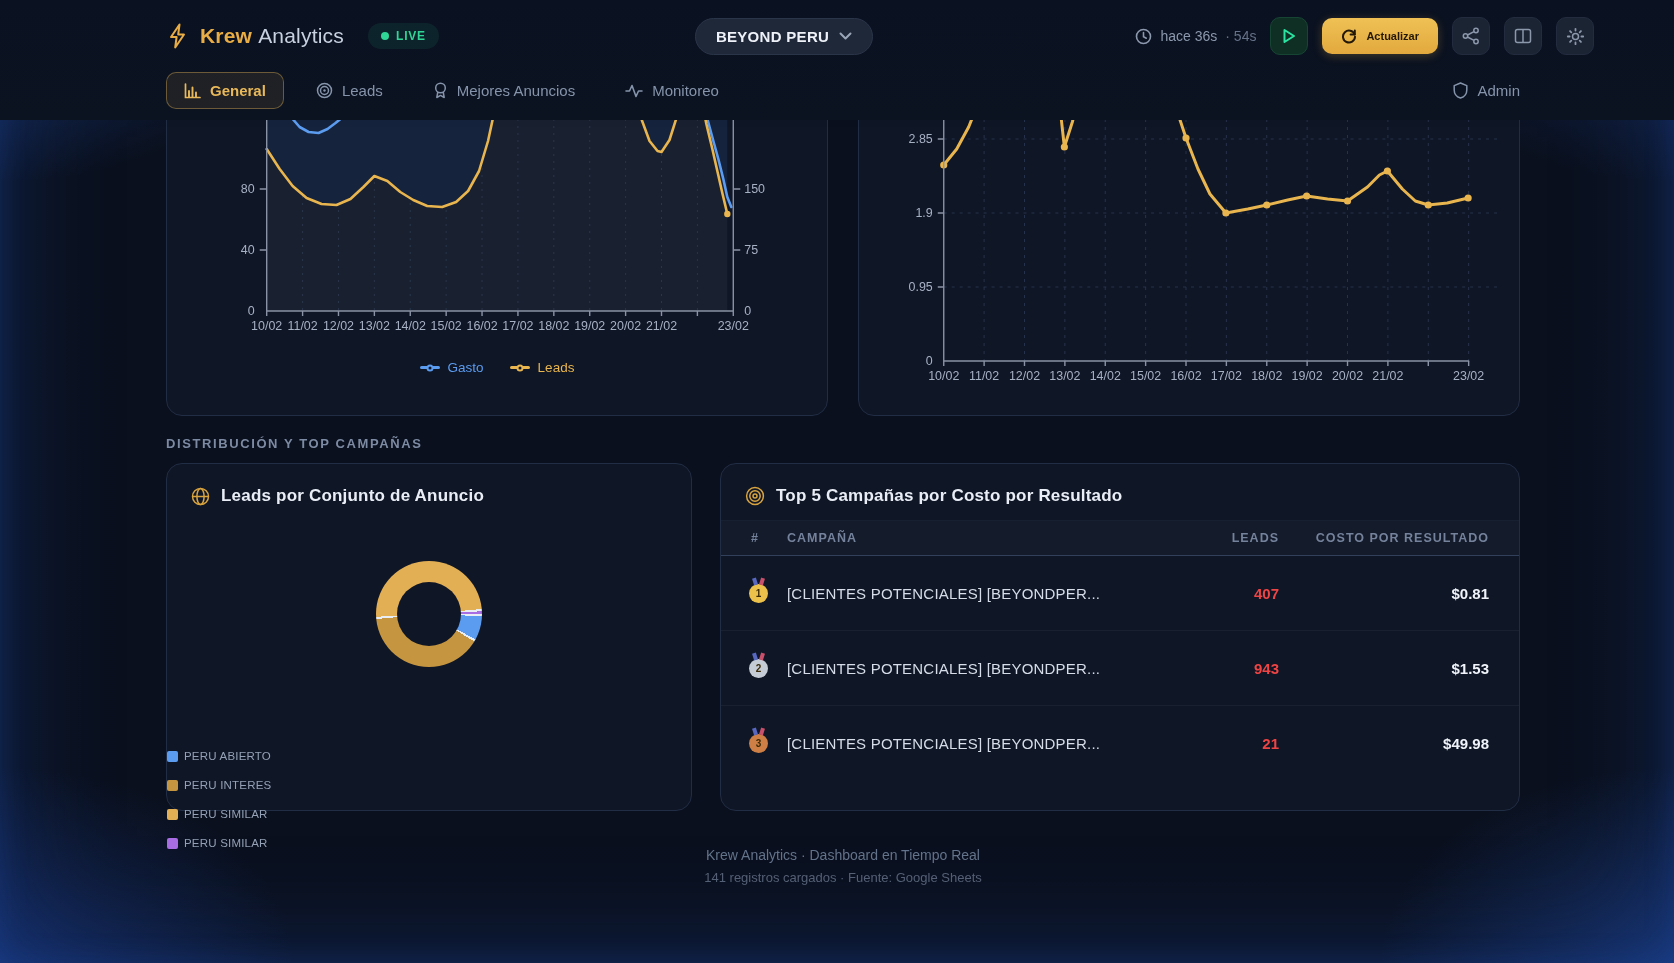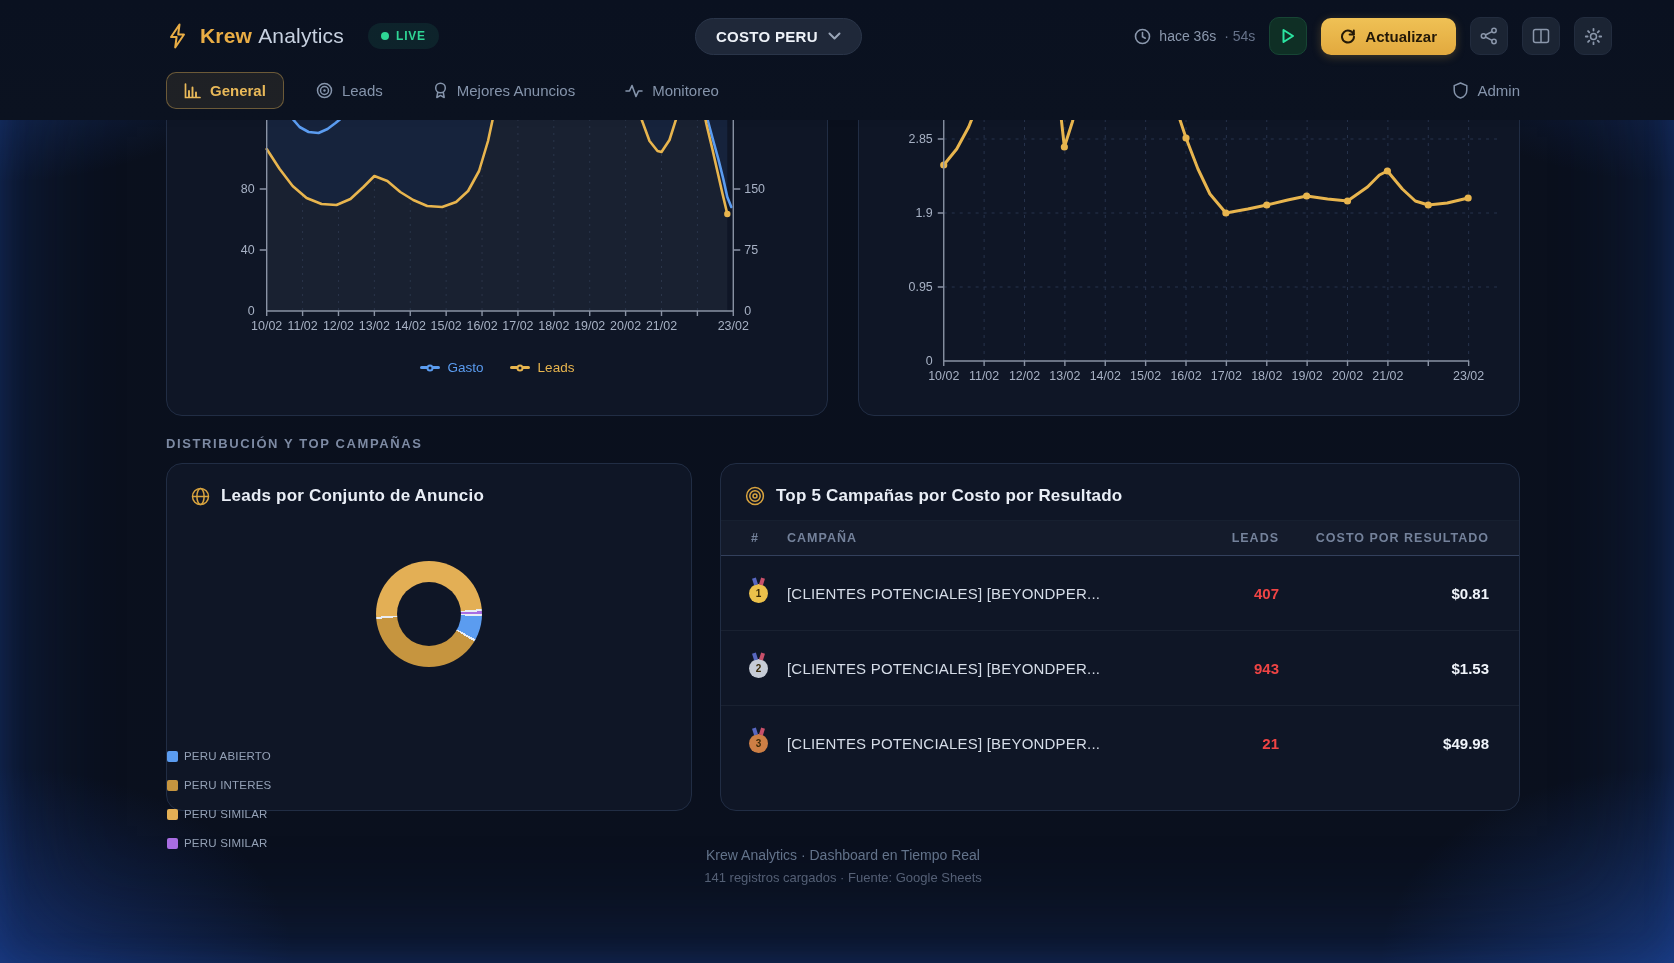--- a/index.html
+++ b/index.html
@@ -14,41 +14,41 @@
       radial-gradient(420px 280px at 0% 100%, rgba(34,80,190,.38), transparent 70%),
       radial-gradient(420px 280px at 100% 100%, rgba(38,92,205,.40), transparent 70%),
       linear-gradient(180deg, #0a101d 0%, #0a101e 100%);
   }
   .screen::after { content:""; position:absolute; inset:0; pointer-events:none;
     box-shadow: inset 0 0 110px 6px rgba(28,70,160,.38), inset 0 0 30px rgba(40,100,220,.22); }
 
   
   .header { position:absolute; top:0; left:0; right:0; height:120px; z-index:6;
     background:linear-gradient(180deg,#0a1120 0%, #0b1220 100%); }
-  .hrow1 { display:flex; align-items:center; height:62px; padding:10px 62px 0 166px; }
+  .hrow1 { display:flex; align-items:center; height:62px; padding:10px 80px 0 166px; }
   .brand { display:flex; align-items:center; gap:12px; }
   .bolt { width:22px; height:26px; }
   .brand-text { font-size:21px; letter-spacing:.2px; }
   .brand-bold { color:#e9ad45; font-weight:bold; }
   .brand-light { color:#c7d1e0; font-weight:normal; margin-left:6px; }
   .live { display:flex; align-items:center; gap:7px; margin-left:24px; padding:6px 13px;
     background:rgba(45,200,150,.10); border-radius:999px; }
   .live-dot { width:8px; height:8px; border-radius:50%; background:#2fd695; }
   .live-label { font-size:12px; font-weight:bold; letter-spacing:.8px; color:#2fd695; }
   .account-pill { display:flex; align-items:center; gap:10px; margin-left:256px;
     background:#1f2839; border:1px solid #2a3549; border-radius:999px; padding:9px 20px; cursor:pointer; }
   .account-label { font-size:15px; font-weight:600; color:#eef2f8; letter-spacing:.3px; }
   .hright { display:flex; align-items:center; margin-left:auto; gap:14px; }
   .updated { display:flex; align-items:center; gap:8px; font-size:14px; color:#8b98ad; }
   .updated .dim { color:#667289; }
   .sq-btn { width:38px; height:38px; border-radius:10px; background:#1b2433; border:1px solid #222c3e;
     display:flex; align-items:center; justify-content:center; cursor:pointer; }
   .play-btn { background:#0f2f25; border:1px solid #17male4534; border:1px solid #174534; }
   .refresh-btn { display:flex; align-items:center; gap:9px; padding:10px 19px; border-radius:10px;
-    background:linear-gradient(180deg,#efc155,#e2a93e); color:#231807; font-size:15px; font-weight:bold;
+    background:linear-gradient(180deg,#efc155,#e2a93e); color:#231807; font-size:11px; font-weight:bold;
     border:none; cursor:pointer; box-shadow:0 2px 10px rgba(233,180,70,.25); }
   .hrow2 { display:flex; align-items:center; padding:10px 154px 0 166px; }
   .tab { display:flex; align-items:center; gap:9px; padding:9px 17px; border-radius:10px;
     font-size:15px; color:#8594ab; cursor:pointer; border:1px solid transparent; margin-right:14px; }
   .tab.active { color:#e9b959; background:rgba(233,185,89,.09); border-color:rgba(233,185,89,.38); font-weight:bold; }
   .admin { display:flex; align-items:center; gap:9px; margin-left:auto; font-size:15px; color:#8594ab; cursor:pointer; }
 
   
   .content { position:absolute; top:120px; left:166px; right:154px; }
   .row-top { display:flex; gap:30px; margin-top:-60px; }
@@ -116,21 +116,21 @@
         </svg>
         <div class="brand-text">
           <span class="brand-bold">Krew</span><span class="brand-light">Analytics</span>
         </div>
       </div>
       <div class="live">
         <span class="live-dot"></span>
         <span class="live-label">LIVE</span>
       </div>
       <div class="account-pill">
-        <span class="account-label">COSTO PERU</span>
+        <span class="account-label">BEYOND PERU</span>
         <svg width="13" height="8" viewBox="0 0 13 8">
           <path d="M1.5 1.5 L6.5 6.5 L11.5 1.5" stroke="#9aa6b8" stroke-width="2" fill="none" stroke-linecap="round" stroke-linejoin="round"></path>
         </svg>
       </div>
       <div class="hright">
         <div class="updated">
           <svg width="17" height="17" viewBox="0 0 17 17">
             <circle cx="8.5" cy="8.5" r="7" stroke="#8b98ad" stroke-width="1.6" fill="none"></circle>
             <path d="M8.5 4.5 V8.7 L11.3 10.2" stroke="#8b98ad" stroke-width="1.6" fill="none" stroke-linecap="round"></path>
           </svg>

